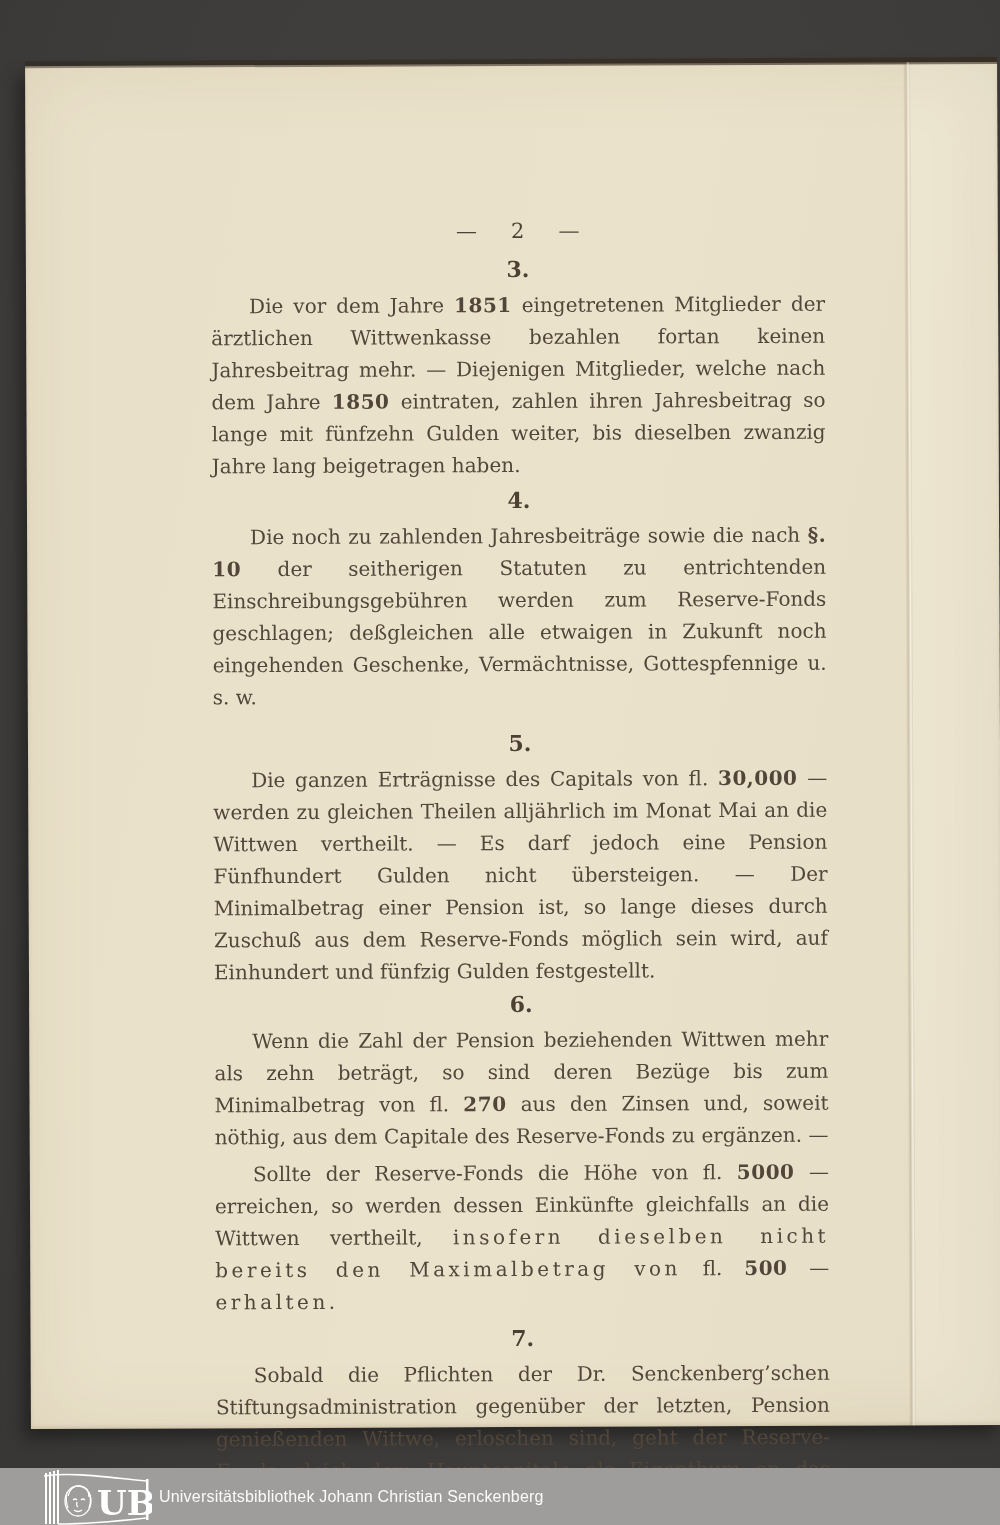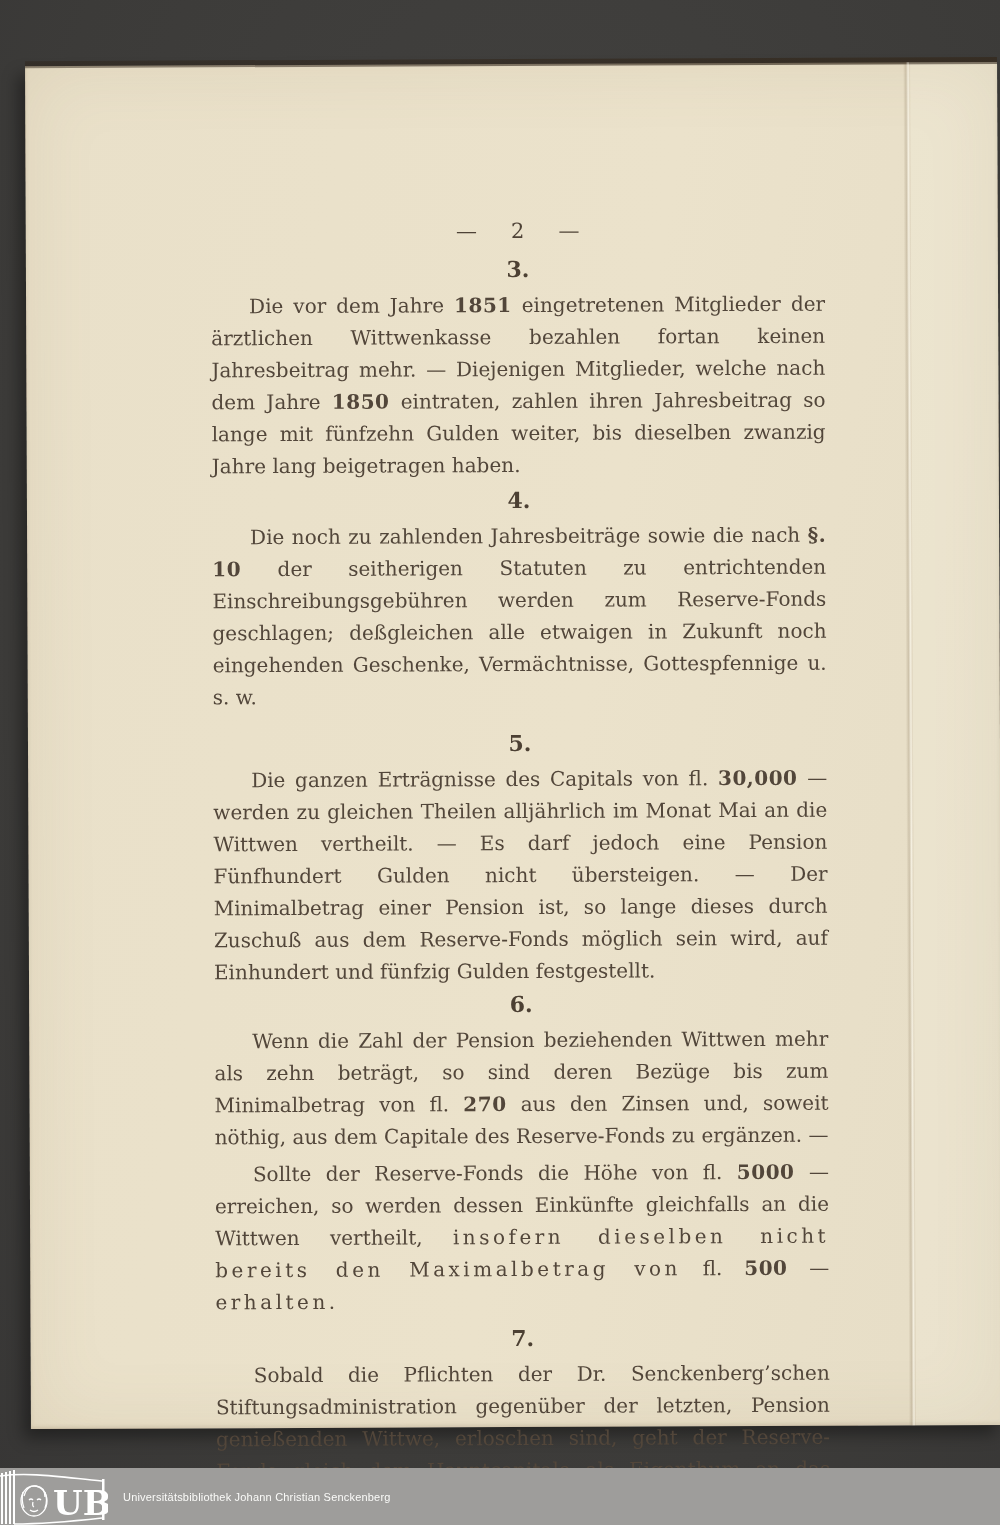--- a/index.html
+++ b/index.html
@@ -53,27 +53,27 @@
   #sec3 { margin-top: 6px; }
   #sec4 { margin-top: 4px; }
   #sec5 { margin-top: 16px; }
   #sec6 { margin-top: 2px; }
   #sec7 { margin-top: 6px; }
   .seg-bold { font-weight: bold; letter-spacing: 0.5px; }
   .seg-spaced { letter-spacing: 3.5px; }
   
   .footer {
     position: absolute; left: 0; right: 0; top: 1468px; height: 57px;
-    background: #9e9d9b; display: flex; align-items: center;
+    background: #9e9d9b; display: flex; align-items: center; padding-left: 44px;
   }
   .logo { display: flex; align-items: center; height: 57px; flex: 0 0 auto; }
   .footer-text {
-    margin-left: 15px; color: #fbfbf9;
+    margin-left: 7px; color: #fbfbf9;
     font-family: "Liberation Sans", sans-serif;
-    font-size: 11px; line-height: 22px; font-weight: 400;
+    font-size: 16px; line-height: 22px; font-weight: 400;
     letter-spacing: 0.2px;
   }
 </style>
 </head>
 <body>
 
 <div class="stage">
 
   <div class="paper">
     <div class="fold"></div>

